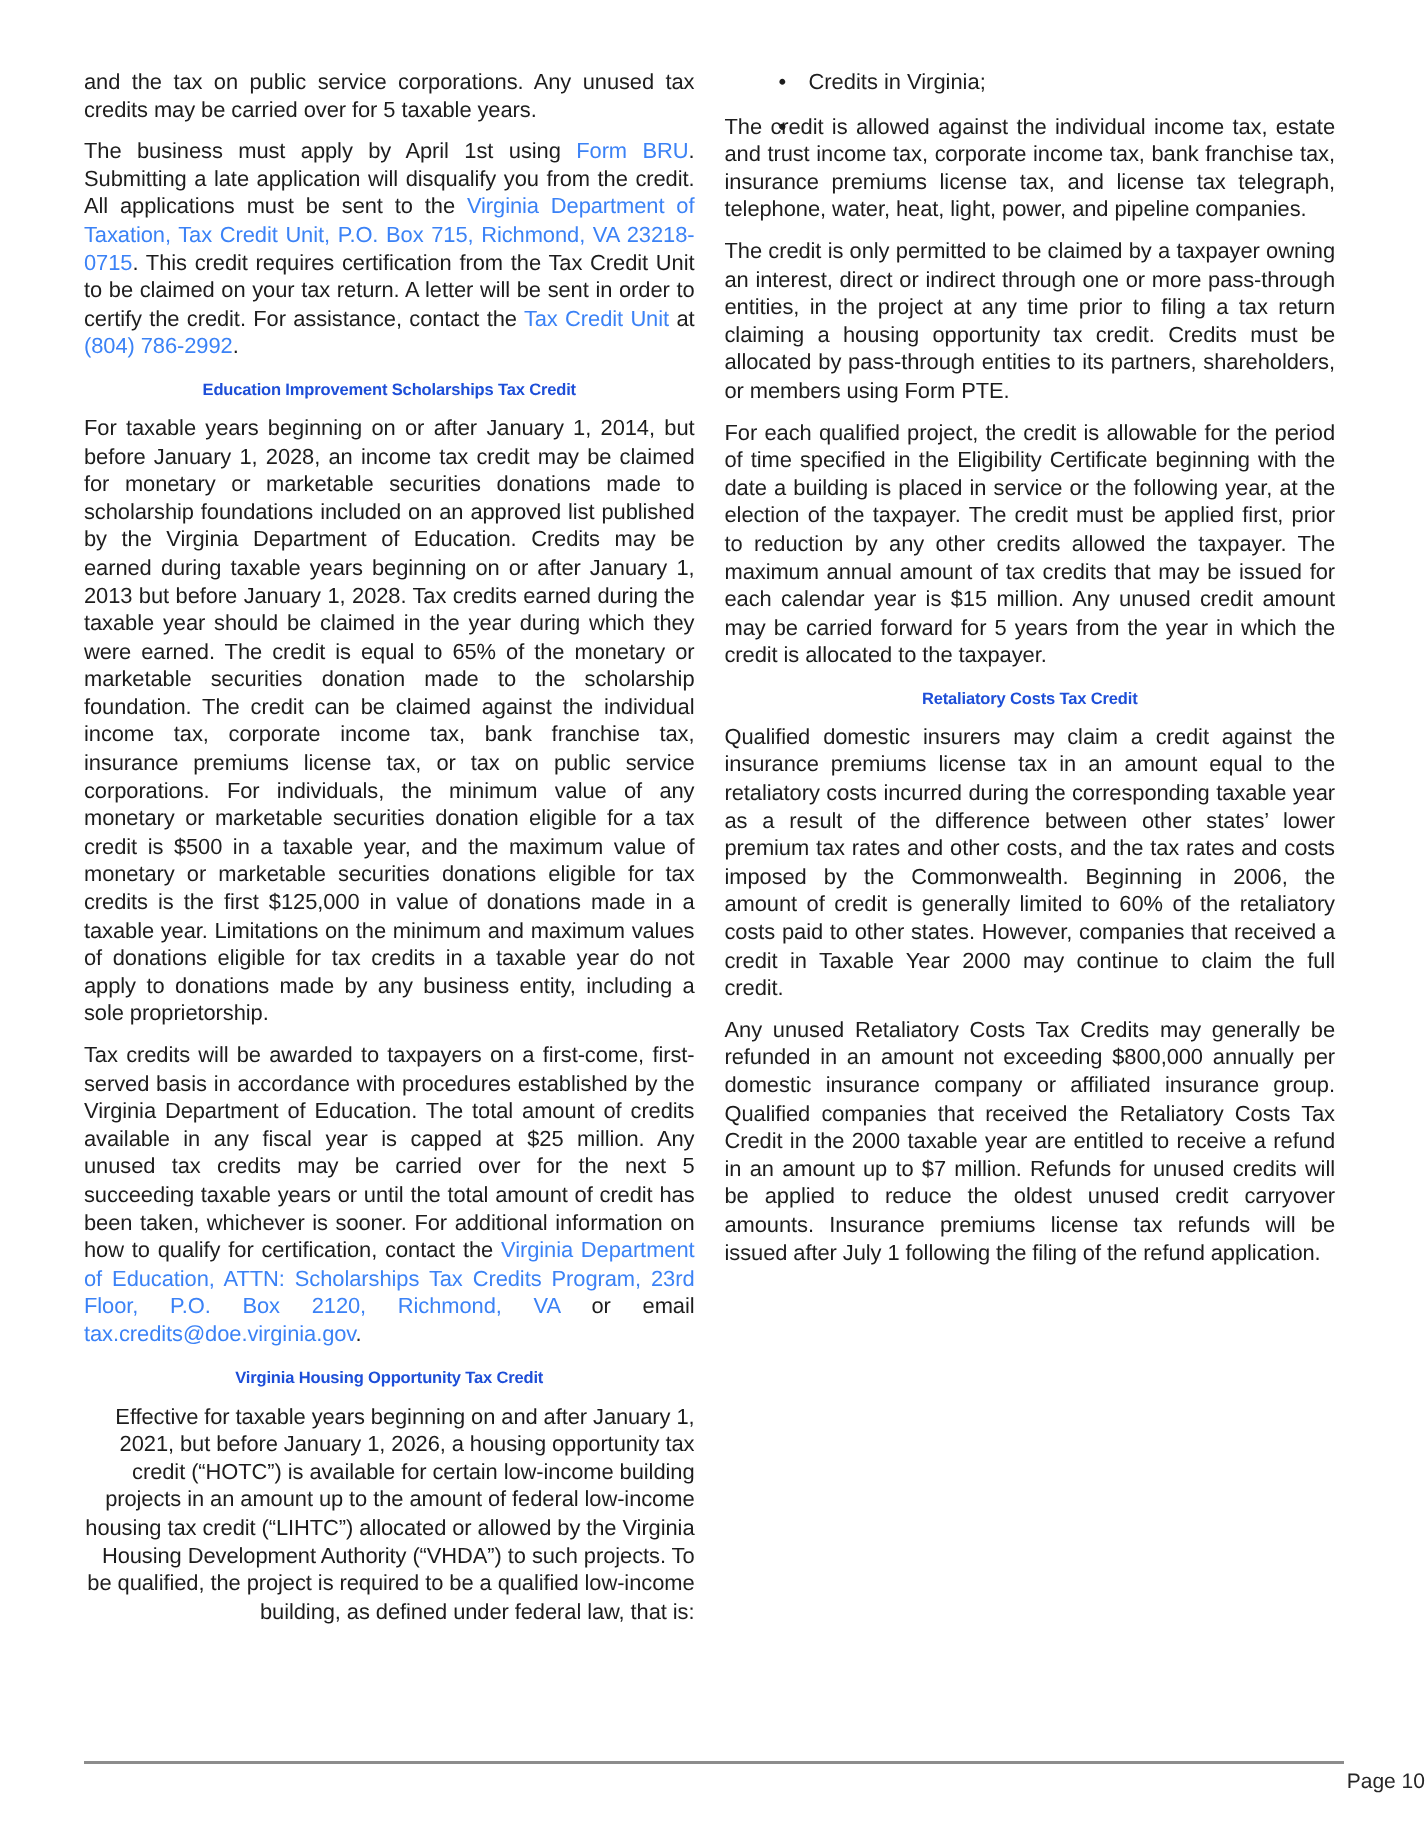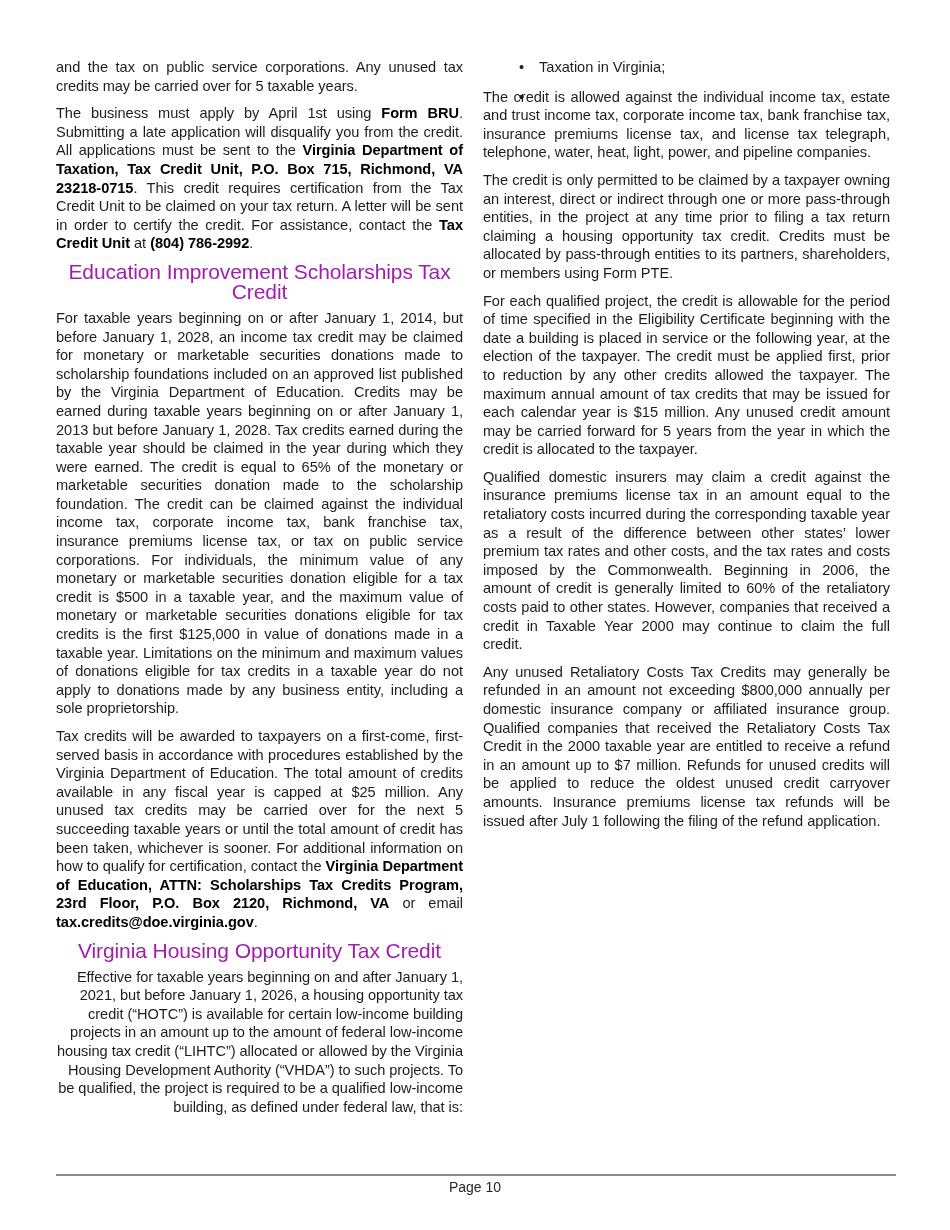--- a/index.html
+++ b/index.html
@@ -19,21 +19,21 @@
   .page {
     position: absolute;
     left: 0; top: 0;
     width: 950px;
     height: 1230px;
     box-sizing: border-box;
   }
   .columns {
     position: absolute;
     left: 56px;
-    top: 58px;
+    top: 46px;
     width: 840px;
     height: 1075px;
     display: flex;
     gap: 20px;
     align-items: flex-start;
   }
   .col {
     width: 407px;
     box-sizing: border-box;
   }
@@ -44,26 +44,26 @@
     text-align: justify;
     text-justify: inter-word;
     letter-spacing: -0.05px;
     color: #1d1d1d;
   }
   p.body.last-left {
     text-align: right;
   }
   h2.section-head {
     margin: 9px 0 7px 0;
-    font-size: 21px;
+    font-size: 11px;
     line-height: 20px;
-    font-weight: normal;
+    font-weight: bold;
     text-align: center;
     letter-spacing: -0.1px;
-    color: #a21caf;
+    color: #1d4ed8;
   }
   ul.bullets {
     list-style: none;
     margin: 0 0 9px 0;
     padding: 0;
   }
   ul.bullets li {
     position: relative;
     margin: 0 0 11px 0;
     padding-left: 56px;
@@ -75,36 +75,36 @@
   ul.bullets li:last-child {
     margin-bottom: 8px;
   }
   ul.bullets li .bullet-dot {
     position: absolute;
     left: 36px;
     top: 0;
     font-size: 14.6px;
     line-height: 18.6px;
   }
-  b, strong { font-weight: bold; color: #000000; }
+  b, strong { font-weight: normal; color: #3b82f6; }
 
   .footer-rule {
     position: absolute;
     left: 56px;
     top: 1174px;
     width: 840px;
     height: 2px;
     background: #8c8c8c;
   }
   .footer-text {
     position: absolute;
     left: 0;
     top: 1178px;
     width: 950px;
-    text-align: center;
+    text-align: right;
     font-size: 14px;
     line-height: 18px;
     color: #262626;
   }
 </style>
 </head>
 <body>
 
 <div class="page">
 
@@ -113,27 +113,28 @@
         <p class="body">and the tax on public service corporations. Any unused tax credits may be carried over for 5 taxable years.</p>
         <p class="body">The business must apply by April 1st using <b>Form BRU</b>. Submitting a late application will disqualify you from the credit. All applications must be sent to the <b>Virginia Department of Taxation, Tax Credit Unit, P.O. Box 715, Richmond, VA 23218-0715</b>. This credit requires certification from the Tax Credit Unit to be claimed on your tax return. A letter will be sent in order to certify the credit. For assistance, contact the <b>Tax Credit Unit</b> at <b>(804) 786-2992</b>.</p>
         <h2 class="section-head">Education Improvement Scholarships Tax Credit</h2>
         <p class="body">For taxable years beginning on or after January 1, 2014, but before January 1, 2028, an income tax credit may be claimed for monetary or marketable securities donations made to scholarship foundations included on an approved list published by the Virginia Department of Education. Credits may be earned during taxable years beginning on or after January 1, 2013 but before January 1, 2028. Tax credits earned during the taxable year should be claimed in the year during which they were earned. The credit is equal to 65% of the monetary or marketable securities donation made to the scholarship foundation. The credit can be claimed against the individual income tax, corporate income tax, bank franchise tax, insurance premiums license tax, or tax on public service corporations. For individuals, the minimum value of any monetary or marketable securities donation eligible for a tax credit is $500 in a taxable year, and the maximum value of monetary or marketable securities donations eligible for tax credits is the first $125,000 in value of donations made in a taxable year. Limitations on the minimum and maximum values of donations eligible for tax credits in a taxable year do not apply to donations made by any business entity, including a sole proprietorship.</p>
         <p class="body">Tax credits will be awarded to taxpayers on a first-come, first-served basis in accordance with procedures established by the Virginia Department of Education. The total amount of credits available in any fiscal year is capped at $25 million. Any unused tax credits may be carried over for the next 5 succeeding taxable years or until the total amount of credit has been taken, whichever is sooner. For additional information on how to qualify for certification, contact the <b>Virginia Department of Education, ATTN: Scholarships Tax Credits Program, 23rd Floor, P.O. Box 2120, Richmond, VA</b> or email <b>tax.credits@doe.virginia.gov</b>.</p>
         <h2 class="section-head">Virginia Housing Opportunity Tax Credit</h2>
         <p class="body last-left">Effective for taxable years beginning on and after January 1, 2021, but before January 1, 2026, a housing opportunity tax credit (“HOTC”) is available for certain low-income building projects in an amount up to the amount of federal low-income housing tax credit (“LIHTC”) allocated or allowed by the Virginia Housing Development Authority (“VHDA”) to such projects. To be qualified, the project is required to be a qualified low-income building, as defined under federal law, that is:</p>
       </div>
     <div class="col" id="right-col">
         <ul class="bullets">
-          <li><span class="bullet-dot">•</span><span>Taxation in Virginia;</span></li>
+          <li><span class="bullet-dot">•</span><span>Credits in Virginia;</span></li>
           <li><span class="bullet-dot">•</span></li>
           <li><span class="bullet-dot">•</span></li>
         </ul>
         <p class="body">The credit is allowed against the individual income tax, estate and trust income tax, corporate income tax, bank franchise tax, insurance premiums license tax, and license tax telegraph, telephone, water, heat, light, power, and pipeline companies.</p>
         <p class="body">The credit is only permitted to be claimed by a taxpayer owning an interest, direct or indirect through one or more pass-through entities, in the project at any time prior to filing a tax return claiming a housing opportunity tax credit. Credits must be allocated by pass-through entities to its partners, shareholders, or members using Form PTE.</p>
         <p class="body">For each qualified project, the credit is allowable for the period of time specified in the Eligibility Certificate beginning with the date a building is placed in service or the following year, at the election of the taxpayer. The credit must be applied first, prior to reduction by any other credits allowed the taxpayer. The maximum annual amount of tax credits that may be issued for each calendar year is $15 million. Any unused credit amount may be carried forward for 5 years from the year in which the credit is allocated to the taxpayer.</p>
+        <h2 class="section-head">Retaliatory Costs Tax Credit</h2>
         <p class="body">Qualified domestic insurers may claim a credit against the insurance premiums license tax in an amount equal to the retaliatory costs incurred during the corresponding taxable year as a result of the difference between other states’ lower premium tax rates and other costs, and the tax rates and costs imposed by the Commonwealth. Beginning in 2006, the amount of credit is generally limited to 60% of the retaliatory costs paid to other states. However, companies that received a credit in Taxable Year 2000 may continue to claim the full credit.</p>
         <p class="body">Any unused Retaliatory Costs Tax Credits may generally be refunded in an amount not exceeding $800,000 annually per domestic insurance company or affiliated insurance group. Qualified companies that received the Retaliatory Costs Tax Credit in the 2000 taxable year are entitled to receive a refund in an amount up to $7 million. Refunds for unused credits will be applied to reduce the oldest unused credit carryover amounts. Insurance premiums license tax refunds will be issued after July 1 following the filing of the refund application.</p>
       </div>
   </div>
 
   <div class="footer-rule"></div>
   <div class="footer-text">Page 10</div>
 
 </div>
 

